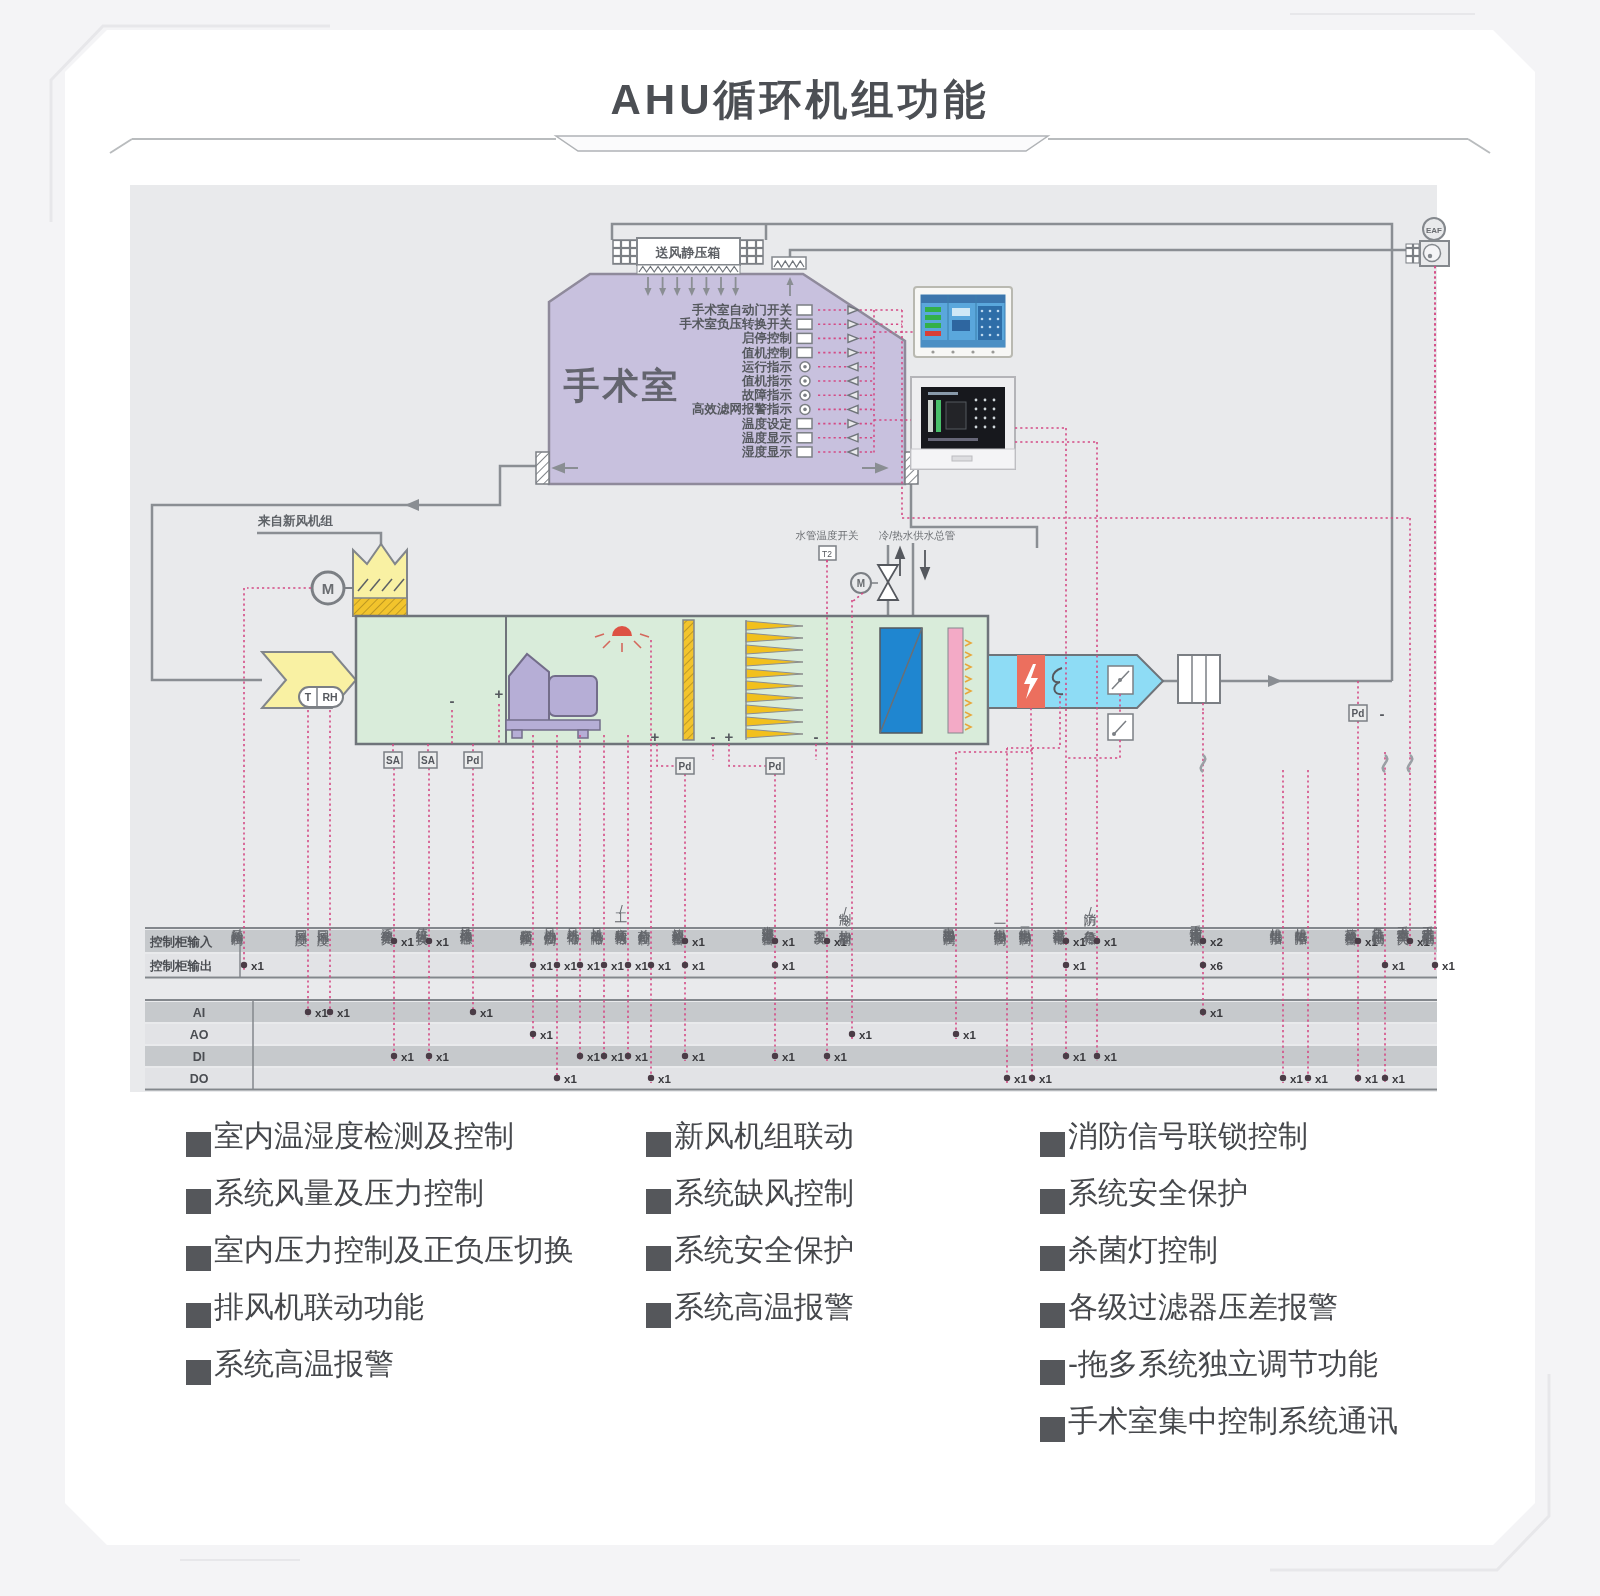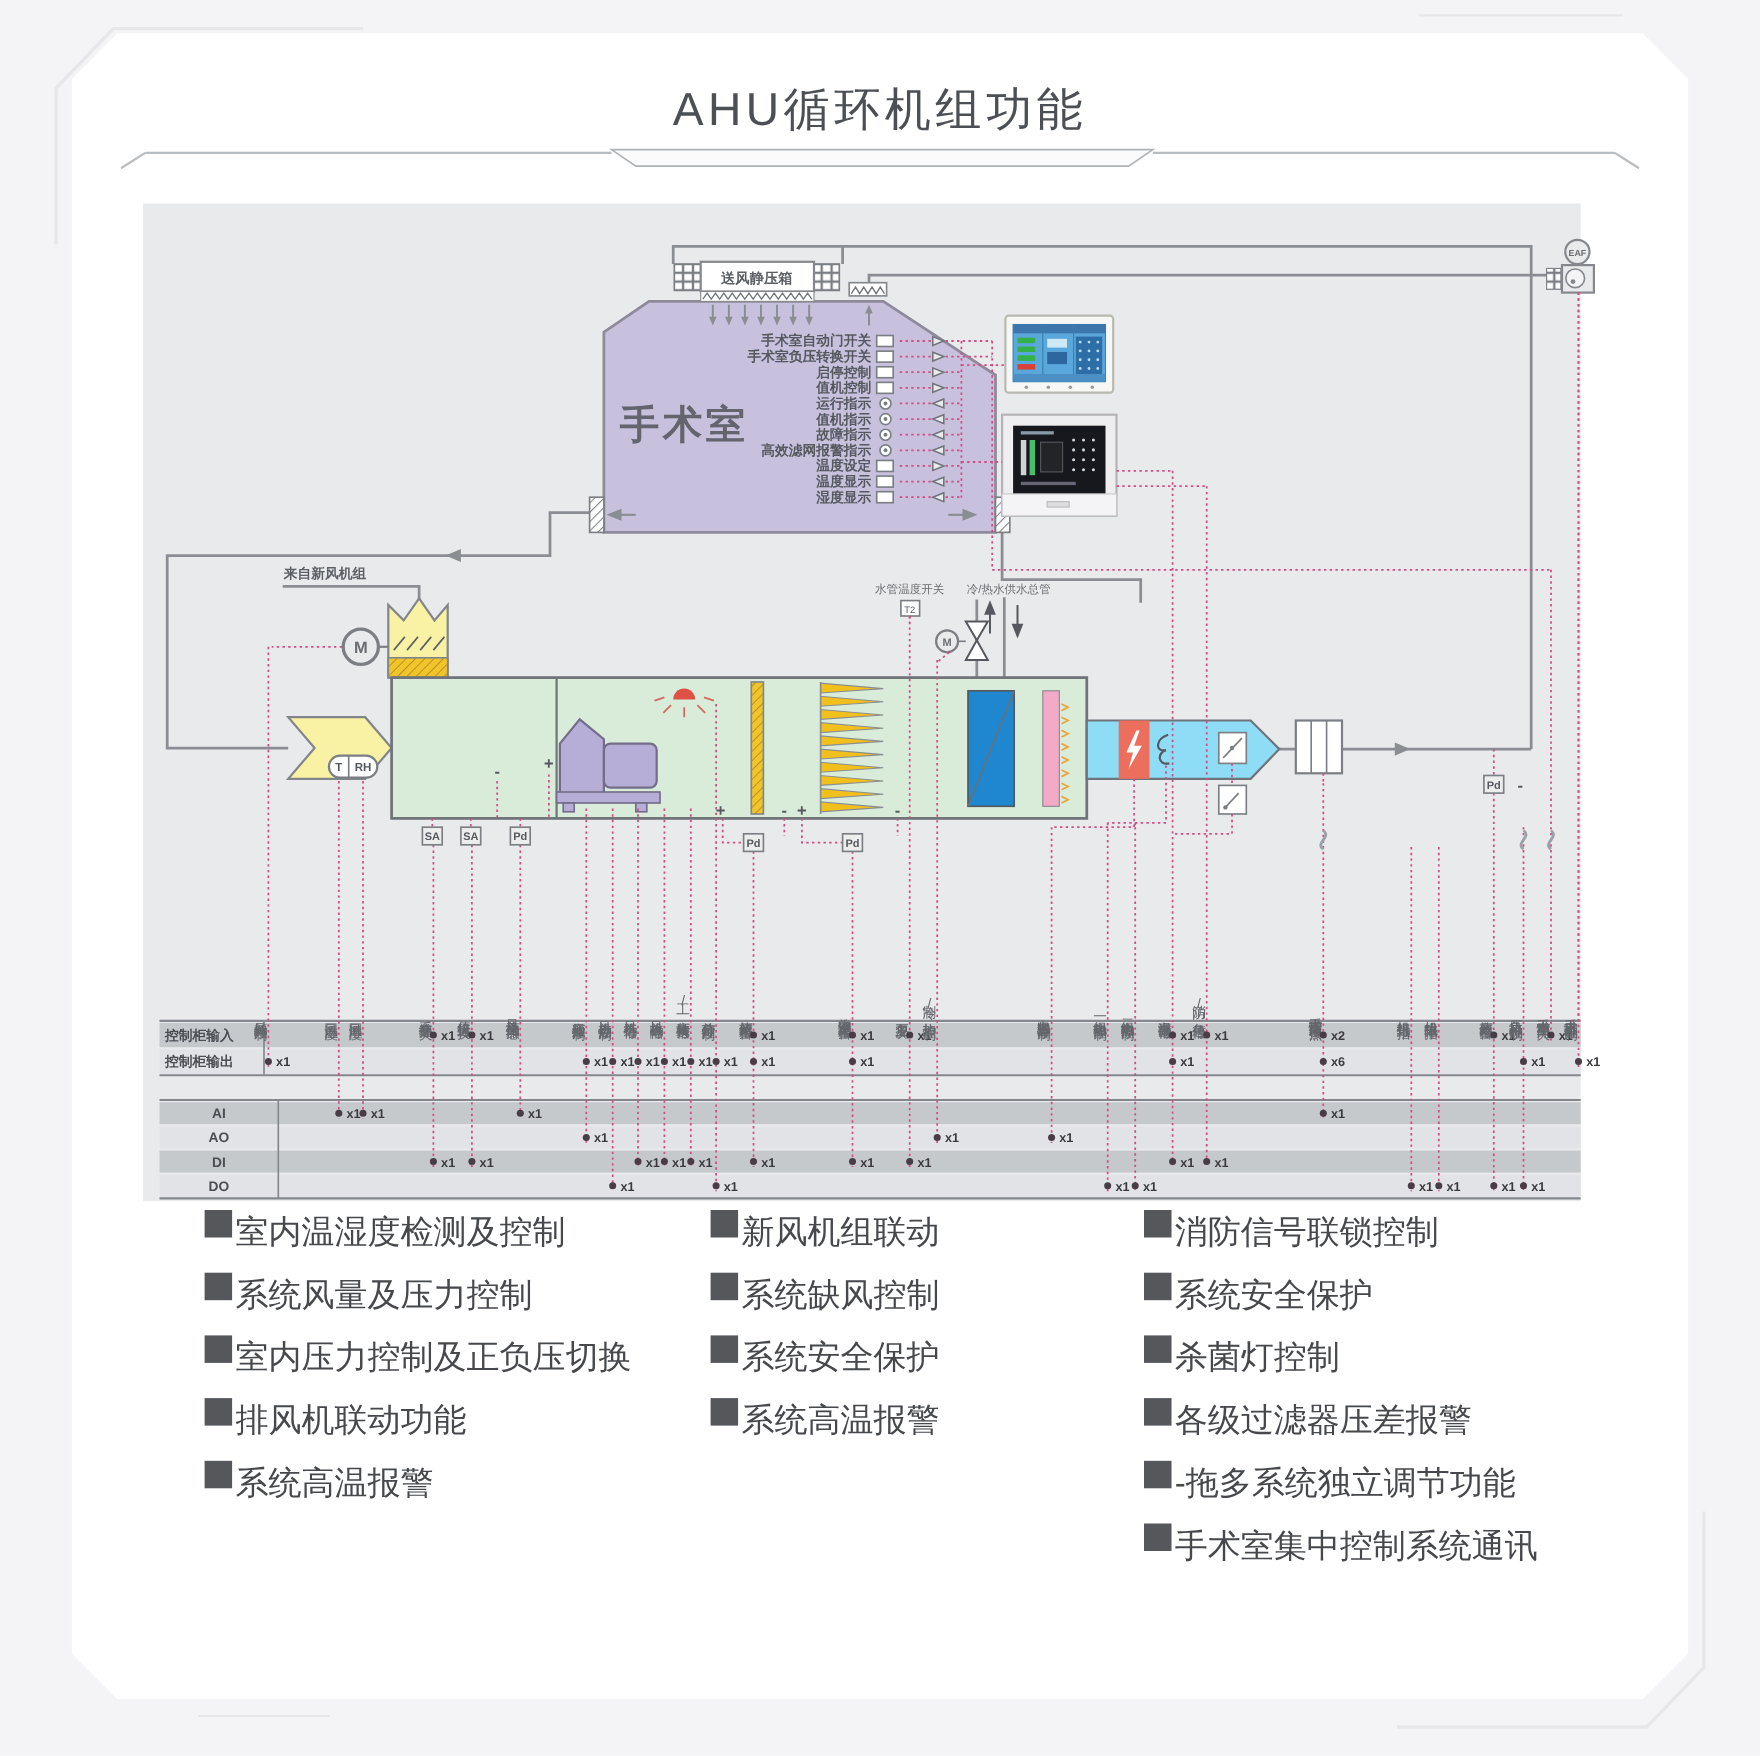--- a/index.html
+++ b/index.html
@@ -9,35 +9,35 @@
     font-family:"Liberation Sans","DejaVu Sans",sans-serif;
     overflow:hidden;
   }
   #card{
     position:absolute;left:65px;top:30px;width:1470px;height:1515px;
     background:#ffffff;
     clip-path:polygon(42px 0,1428px 0,1470px 42px,1470px 1473px,1428px 1515px,42px 1515px,0 1473px,0 42px);
   }
   #page-title{
     position:absolute;left:0;top:72px;width:1600px;margin:0;
-    text-align:center;font-size:42px;font-weight:normal;color:#4c4f54;
+    text-align:center;font-size:42px;font-weight:bold;color:#4c4f54;
     letter-spacing:4px;z-index:5;
   }
   #diagram{position:absolute;left:0;top:0;width:1600px;height:1596px;z-index:2;}
   .dotted{stroke:#d44b85;stroke-width:1.6;stroke-dasharray:2.2 3;fill:none;}
   .duct{stroke:#8a8e93;stroke-width:2.5;fill:none;}
   .vlabel{writing-mode:vertical-rl;text-orientation:upright;}
   text{user-select:none;}
   #features{position:absolute;left:0;top:1100px;width:1600px;z-index:5;}
   .feat-col{position:absolute;top:0;}
   #feat-col0{left:186px;}
   #feat-col1{left:646px;}
   #feat-col2{left:1040px;}
   .feat-item{
-    display:flex;align-items:flex-start;height:57px;
+    display:flex;align-items:flex-end;height:57px;
     font-size:30px;font-weight:500;color:#46484c;white-space:nowrap;
   }
   .feat-square{
     width:25px;height:25px;background:#55575b;display:inline-block;
     margin-right:3px;flex:0 0 auto;
   }
 </style>
 </head>
 <body>
 

